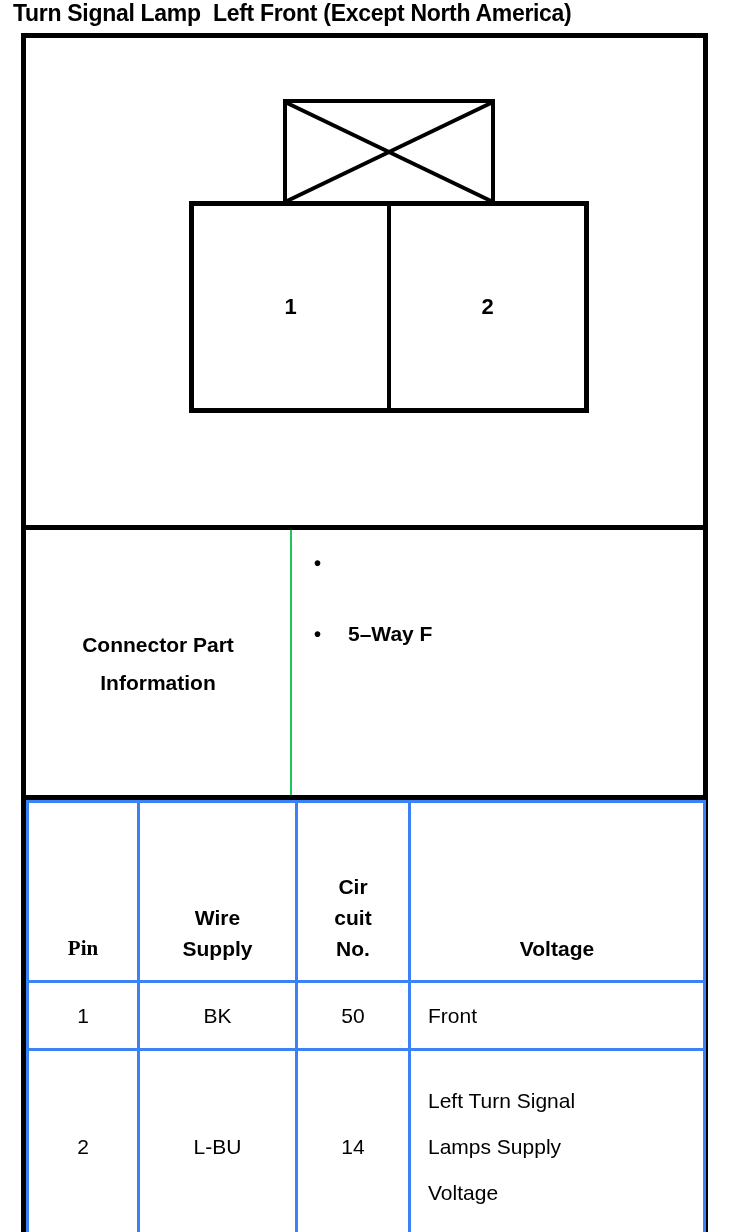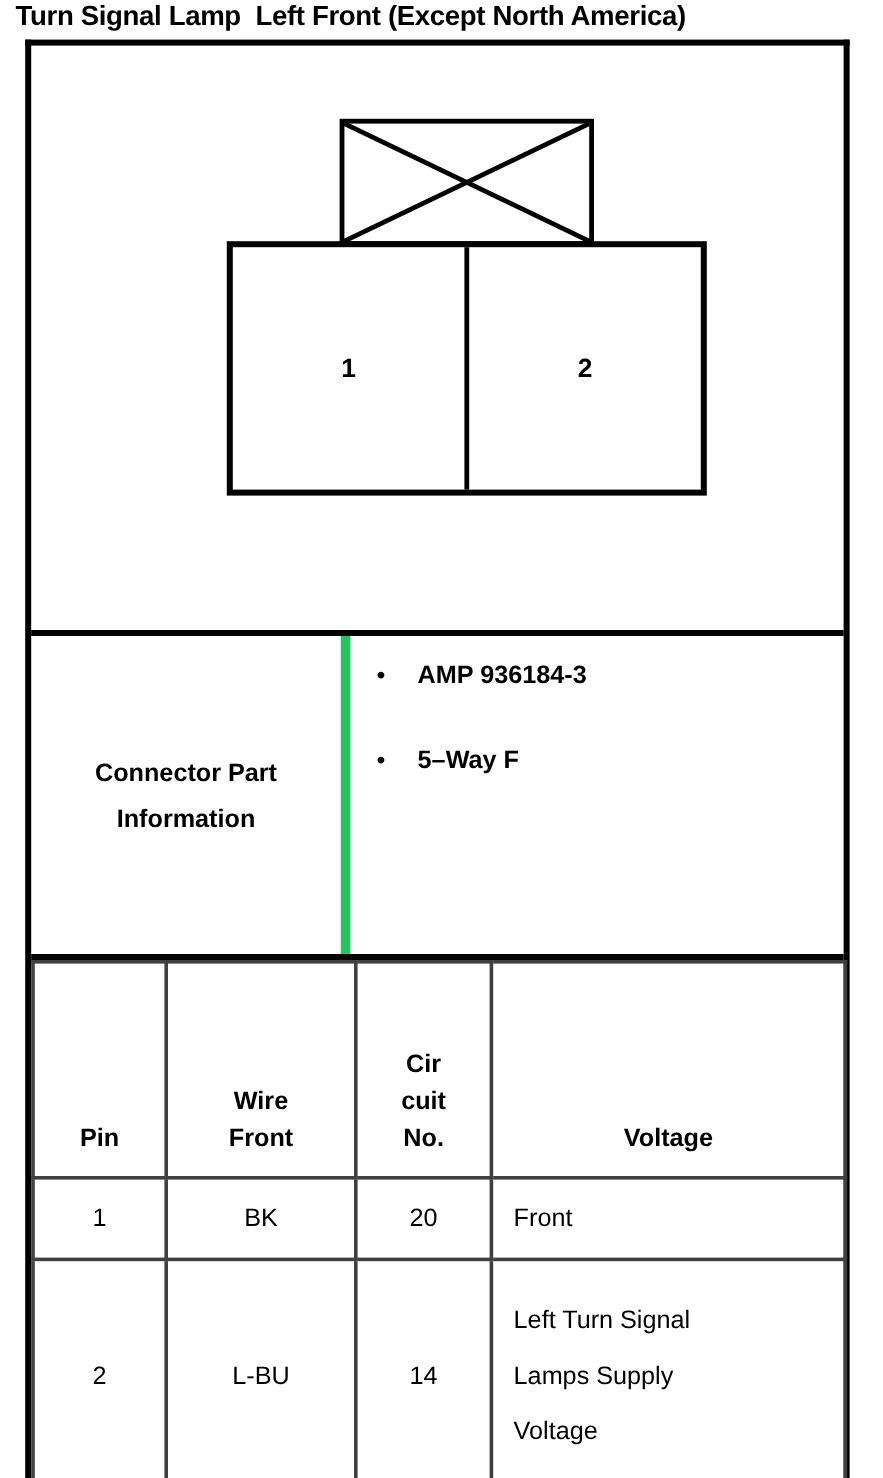--- a/index.html
+++ b/index.html
@@ -102,21 +102,21 @@
     position: absolute;
     left: 0;
     top: 492px;
     width: 677px;
     height: 268px;
     display: flex;
   }
   .info-label-cell {
     width: 266px;
     box-sizing: border-box;
-    border-right: 8px solid #22c55e;
+    border-right: 2px solid #22c55e;
     display: flex;
     align-items: center;
     justify-content: center;
     text-align: center;
     font-size: 21px;
     font-weight: bold;
     line-height: 38px;
   }
   .info-value-cell {
     flex: 1 1 auto;
@@ -144,21 +144,21 @@
   
   .pin-table {
     position: absolute;
     left: 0;
     top: 762px;
     width: 677px;
     border-collapse: collapse;
     table-layout: fixed;
   }
   .pin-table td, .pin-table th {
-    border: 3px solid #404040;
+    border: 3px solid #3b82f6;
     box-sizing: border-box;
     padding: 0;
   }
   .pin-table th {
     height: 180px;
     vertical-align: bottom;
     font-size: 21px;
     font-weight: bold;
     text-align: center;
     padding-bottom: 16px;
@@ -171,21 +171,21 @@
     text-align: center;
     vertical-align: middle;
     height: 68px;
   }
   .pin-table td.fn-cell {
     text-align: left;
     padding-left: 17px;
     line-height: 46px;
     white-space: pre-line;
   }
-  .col-pin    { width: 111px; }
+  .col-pin    { width: 111px; font-family: Liberation Serif, serif; }
   .col-wire   { width: 158px; }
   .col-ckt    { width: 113px; }
   .col-fn     { width: 295px; }
   .row-tall td { height: 195px; }
 </style>
 </head>
 <body>
 
 <div class="page-title">Turn Signal Lamp  Left Front (Except North America)</div>
 
@@ -212,50 +212,49 @@
 
   <div class="divider-h" style="top:487px"></div>
 
   <div class="info-section">
     <div class="info-label-cell">Connector Part
 Information</div>
     <div class="info-value-cell">
 
       <div class="bullet-row">
         <span class="bullet-dot">•</span>
-        <span class="bullet-text">AMP 936184-3</span>
       </div>
 
       <div class="bullet-row">
         <span class="bullet-dot">•</span>
         <span class="bullet-text">5–Way F</span>
       </div>
 
     </div>
   </div>
 
   <div class="divider-h" style="top:757px"></div>
 
   <table class="pin-table">
     <thead>
       <tr>
         <th class="col-pin">Pin</th>
         <th class="col-wire">Wire
-Front</th>
+Supply</th>
         <th class="col-ckt">Cir
 cuit
 No.</th>
         <th class="col-fn">Voltage</th>
       </tr>
     </thead>
     <tbody>
       <tr>
         <td>1</td>
         <td>BK</td>
-        <td>20</td>
+        <td>50</td>
         <td class="fn-cell">Front</td>
       </tr>
       <tr class="row-tall">
         <td>2</td>
         <td>L-BU</td>
         <td>14</td>
         <td class="fn-cell">Left Turn Signal
 Lamps Supply
 Voltage</td>
       </tr>

